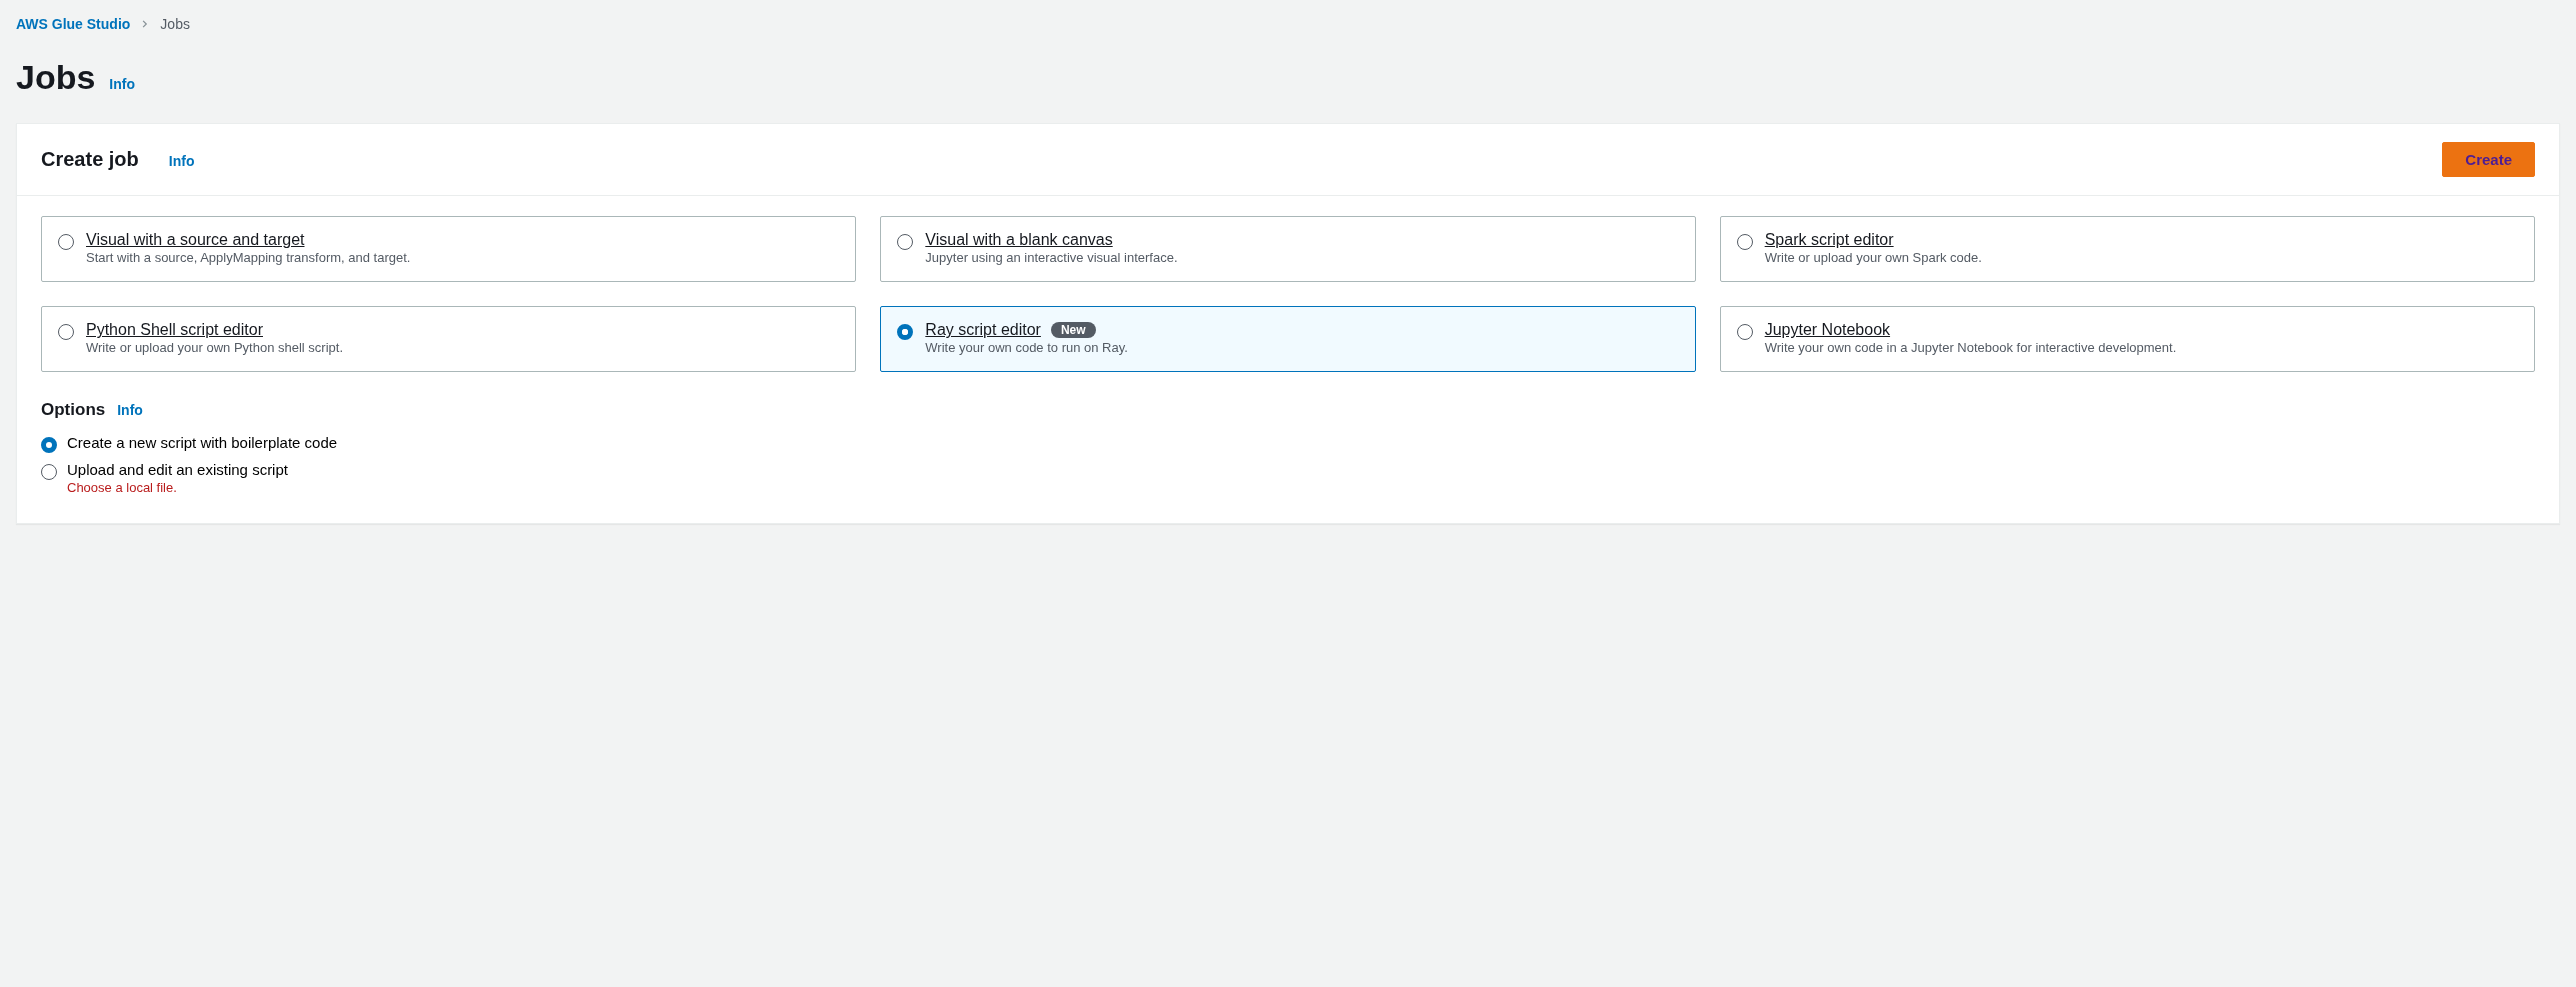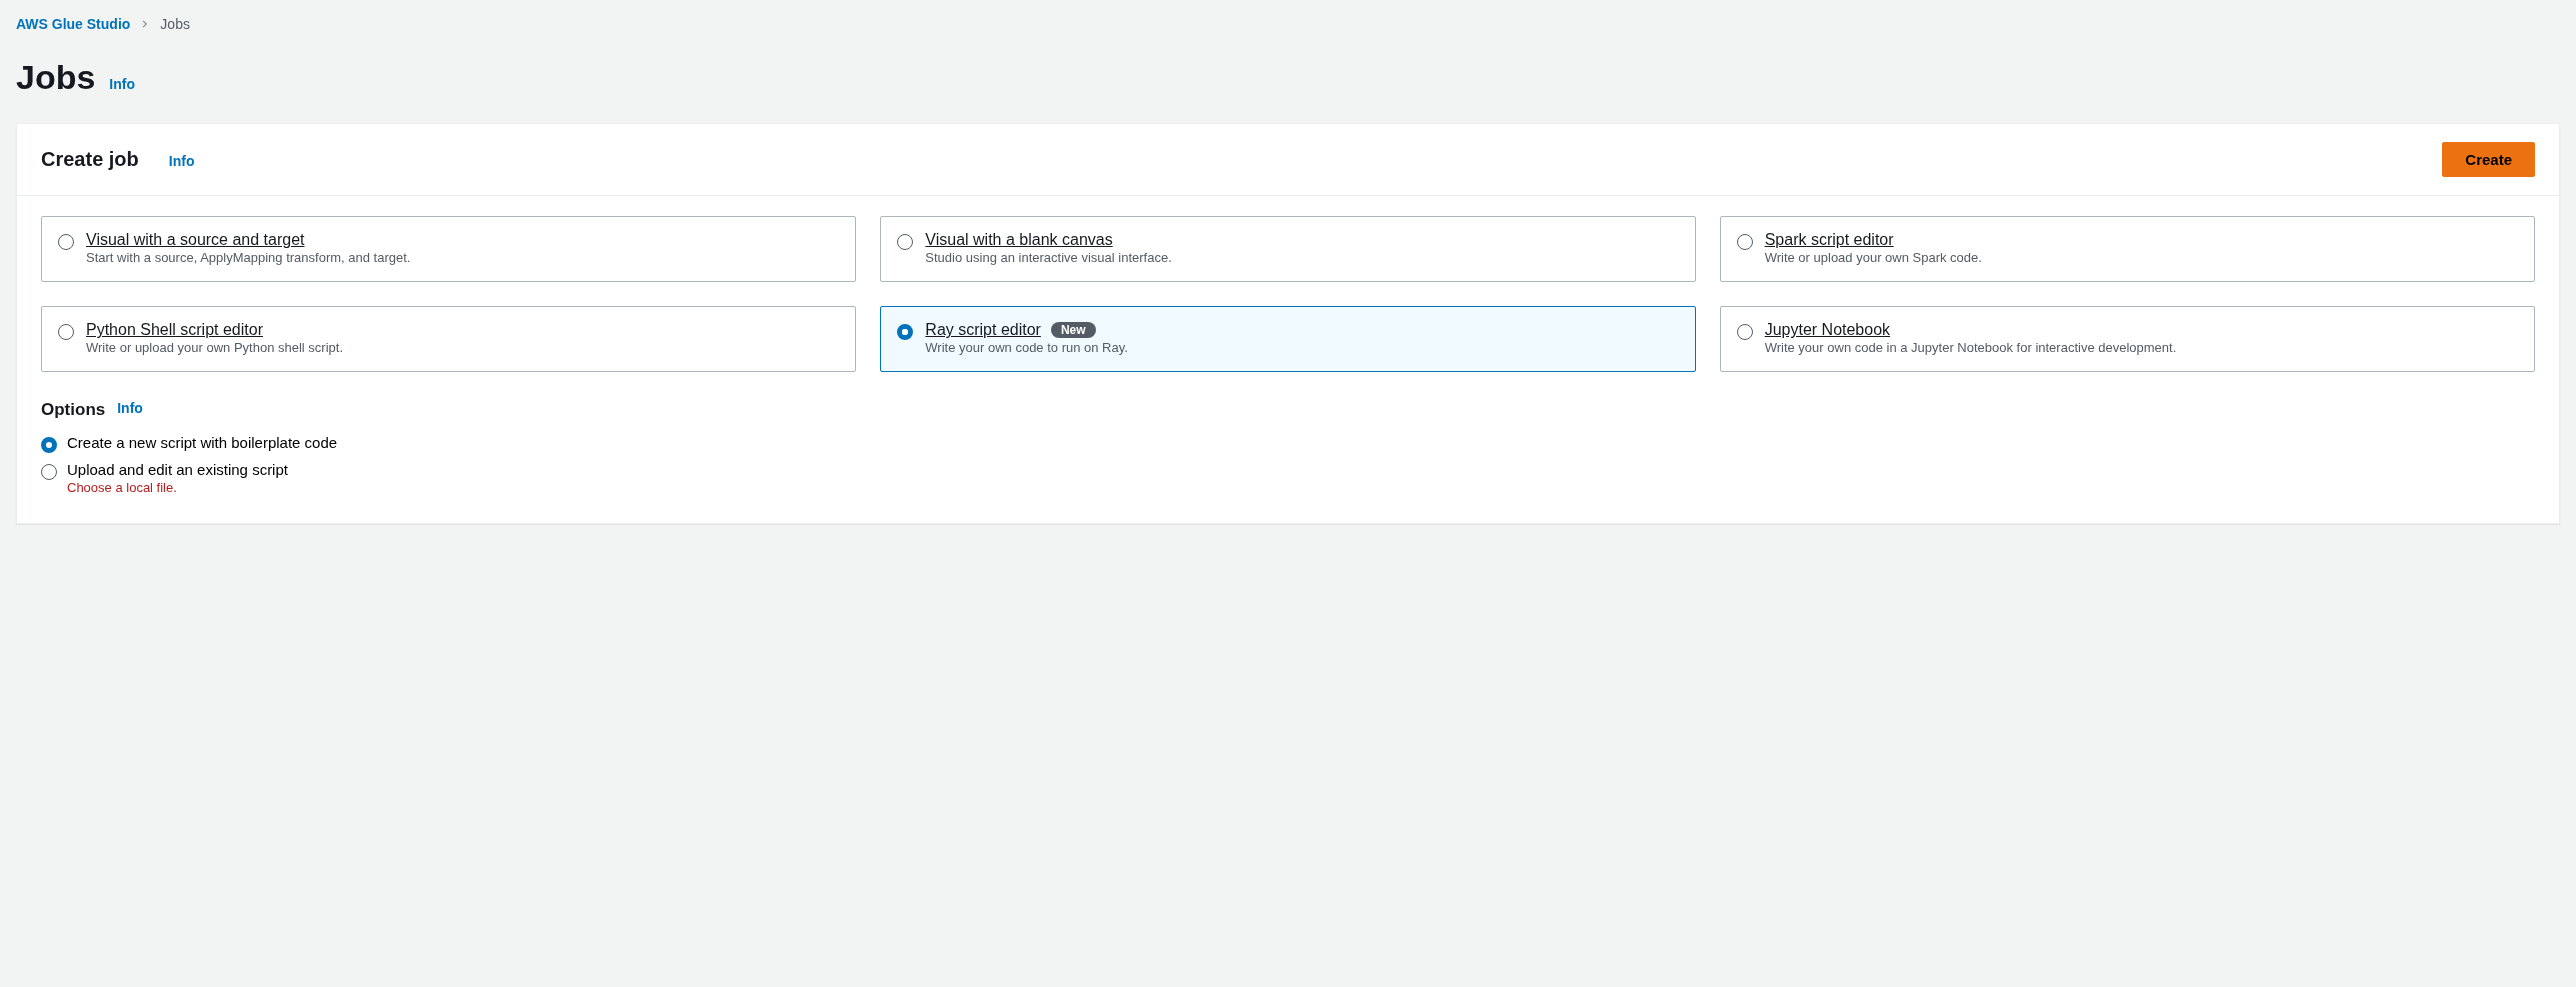--- a/index.html
+++ b/index.html
@@ -59,21 +59,21 @@
     display: flex;
     align-items: baseline;
     gap: 30px;
   }
   .panel-title {
     font-size: 20px;
     font-weight: 700;
   }
   .btn-primary {
     background: #ec7211;
-    color: #000000;
+    color: #4c1d95;
     border: 1px solid #ec7211;
     font-weight: 700;
     font-size: 15px;
     padding: 8px 22px;
     border-radius: 2px;
     cursor: pointer;
     margin-left: 19px;
   }
 
   .panel-body {
@@ -146,21 +146,21 @@
     font-size: 12px;
     font-weight: 600;
     padding: 1px 10px;
     border-radius: 10px;
   }
 
   
   .options-section { margin-top: 28px; }
   .options-header-row {
     display:flex;
-    align-items: flex-start;
+    align-items: center;
     gap: 12px;
     margin-bottom: 10px;
   }
   .options-title {
     font-size: 17px;
     font-weight: 700;
   }
   .option-row {
     display:flex;
     align-items: flex-start;
@@ -230,21 +230,21 @@
           <span class="tile-desc">Start with a source, ApplyMapping transform, and target.</span>
         </span>
       </label>
 
       <label class="tile">
         <span class="radio"></span>
         <span class="tile-body">
           <span class="tile-title-row">
             <span class="tile-title">Visual with a blank canvas</span>
           </span>
-          <span class="tile-desc">Studio using an interactive visual interface.</span>
+          <span class="tile-desc">Jupyter using an interactive visual interface.</span>
         </span>
       </label>
 
       <label class="tile">
         <span class="radio"></span>
         <span class="tile-body">
           <span class="tile-title-row">
             <span class="tile-title">Spark script editor</span>
           </span>
           <span class="tile-desc">Write or upload your own Spark code.</span>

